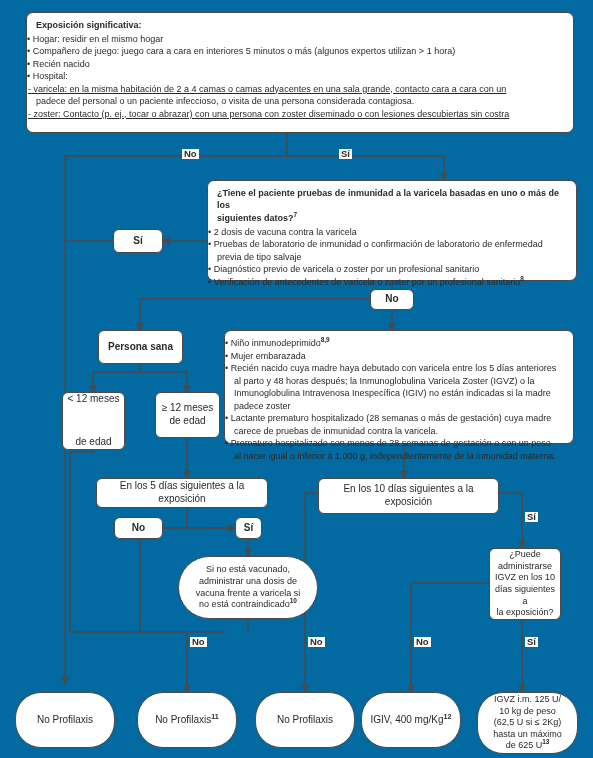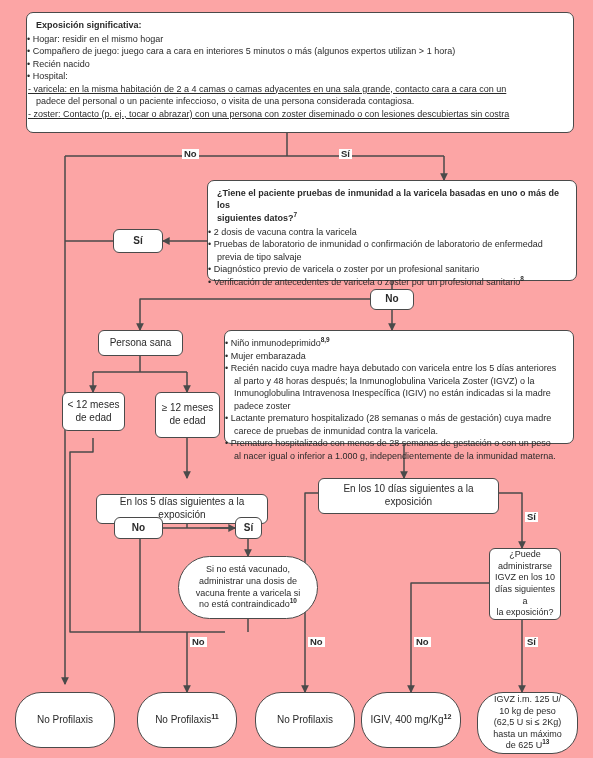--- a/index.html
+++ b/index.html
@@ -9,21 +9,21 @@
     background: #ffffff;
   }
   body {
     font-family: "Liberation Sans", "DejaVu Sans", sans-serif;
     color: #222222;
   }
   #canvas {
     position: relative;
     width: 593px;
     height: 758px;
-    background: #fca5a5;
+    background: #0369a1;
     overflow: hidden;
   }
   svg#wires {
     position: absolute;
     left: 0;
     top: 0;
     width: 593px;
     height: 758px;
     pointer-events: none;
   }
@@ -156,45 +156,45 @@
     <p class="bul">• Pruebas de laboratorio de inmunidad o confirmación de laboratorio de enfermedad</p>
     <p class="cont">previa de tipo salvaje</p>
     <p class="bul">• Diagnóstico previo de varicela o zoster por un profesional sanitario</p>
     <p class="bul"><span>• Verificación de antecedentes de varicela o zoster por un profesional sanitario</span><sup>8</sup></p>
   </div>
 
   <div class="node rect f10" style="left:113px; top:229px; width:50px; height:24px; font-weight:bold;">Sí</div>
 
   <div class="node rect f10" style="left:370px; top:289px; width:44px; height:21px; font-weight:bold;">No</div>
 
-  <div class="node rect f10" style="left:98px; top:330px; width:85px; height:26px;">Persona sana</div>
+  <div class="node rect f10" style="left:98px; top:330px; width:85px; height:34px;font-weight:bold;">Persona sana</div>
 
   <div class="node listbox f9" style="left:224px; top:330px; width:350px; height:114px;">
     <p class="bul"><span>• Niño inmunodeprimido</span><sup>8,9</sup></p>
     <p class="bul">• Mujer embarazada</p>
     <p class="bul">• Recién nacido cuya madre haya debutado con varicela entre los 5 días anteriores</p>
     <p class="cont">al parto y 48 horas después; la Inmunoglobulina Varicela Zoster (IGVZ) o la</p>
     <p class="cont">Inmunoglobulina Intravenosa Inespecífica (IGIV) no están indicadas si la madre</p>
     <p class="cont">padece zoster</p>
     <p class="bul">• Lactante prematuro hospitalizado (28 semanas o más de gestación) cuya madre</p>
     <p class="cont">carece de pruebas de inmunidad contra la varicela.</p>
     <p class="bul">• Prematuro hospitalizado con menos de 28 semanas de gestación o con un peso</p>
     <p class="cont">al nacer igual o inferior a 1.000 g, independientemente de la inmunidad materna.</p>
   </div>
 
-  <div class="node rect f10" style="left:62px; top:392px; width:63px; height:39px; flex-direction:column;">
+  <div class="node rect f10" style="left:62px; top:392px; width:63px; height:58px; flex-direction:column;justify-content:space-between;">
     <span>&lt; 12 meses</span>
     <span>de edad</span>
   </div>
   <div class="node rect f10" style="left:155px; top:392px; width:65px; height:46px; flex-direction:column;">
     <span>≥ 12 meses</span>
     <span>de edad</span>
   </div>
 
-  <div class="node rect f10" style="left:96px; top:478px; width:172px; height:30px;margin-top:16px;">En los 5 días siguientes a la exposición</div>
+  <div class="node rect f10" style="left:96px; top:478px; width:172px; height:30px;">En los 5 días siguientes a la exposición</div>
 
   <div class="node rect f10" style="left:114px; top:517px; width:49px; height:22px; font-weight:bold;">No</div>
   <div class="node rect f10" style="left:235px; top:517px; width:27px; height:22px; font-weight:bold;">Sí</div>
 
   <div class="node pill f9" style="left:178px; top:556px; width:140px; height:63px; flex-direction:column; padding:0 6px;">
     <span>Si no está vacunado,</span>
     <span>administrar una dosis de</span>
     <span>vacuna frente a varicela si</span>
     <span><span>no está contraindicado</span><sup>10</sup></span>
   </div>

